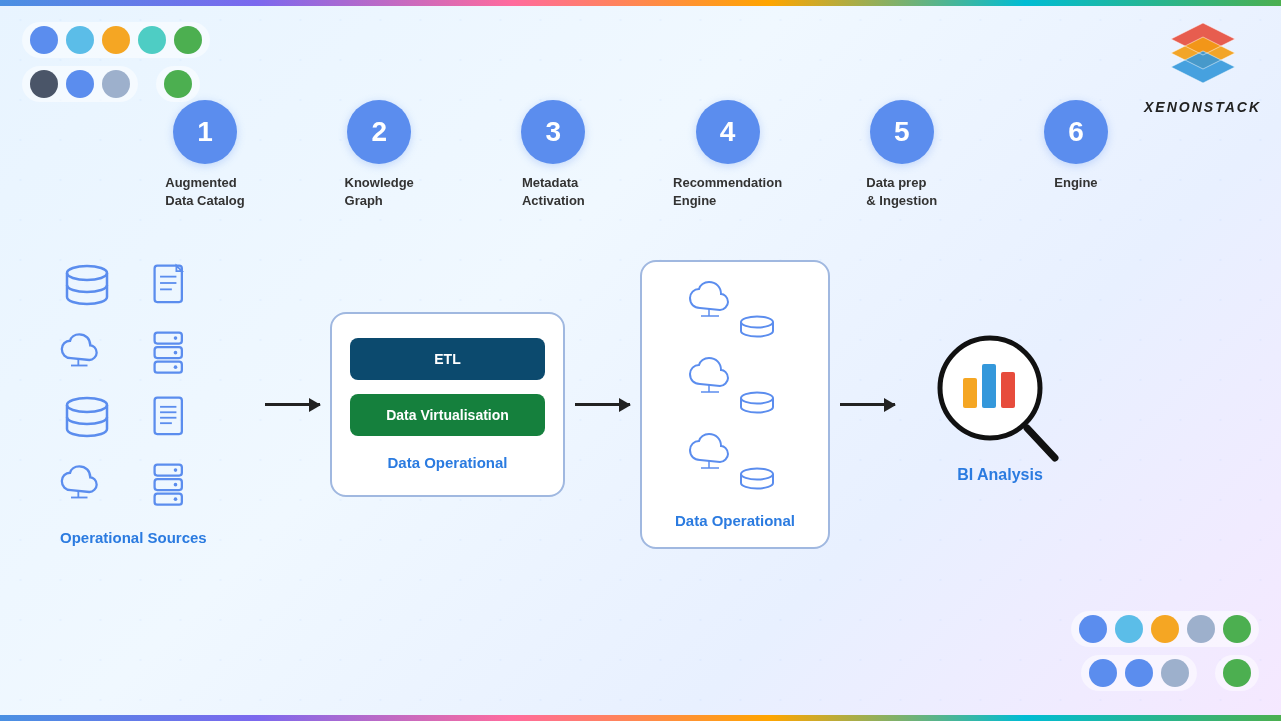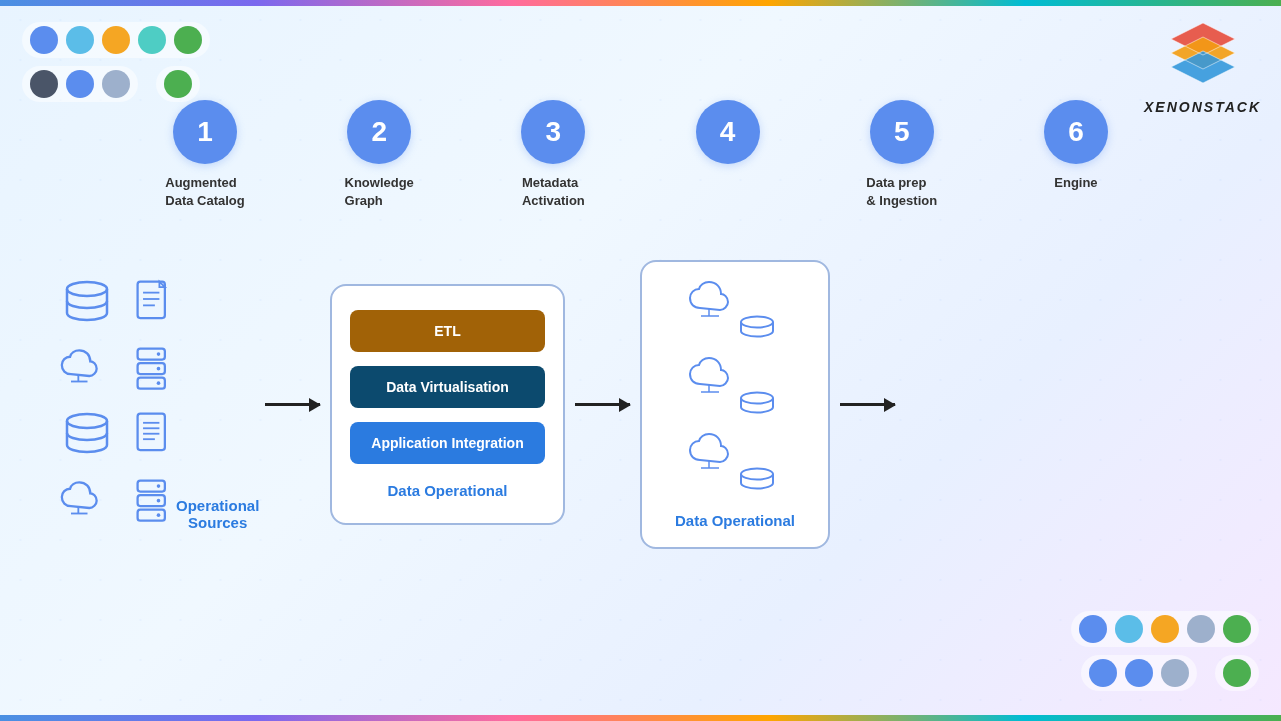--- a/index.html
+++ b/index.html
@@ -198,40 +198,41 @@
     <div class="step-circle">
       <span>3</span>
     </div>
     <span class="step-label">Metadata<br>Activation</span>
   </div>
 
   <div class="step-item">
     <div class="step-circle">
       <span>4</span>
     </div>
+    <span class="step-label">Recommendation<br>Engine</span>
   </div>
 
   <div class="step-item">
     <div class="step-circle">
       <span>5</span>
     </div>
     <span class="step-label">Data prep<br>&amp; Ingestion</span>
   </div>
 
   <div class="step-item">
     <div class="step-circle">
       <span>6</span>
     </div>
     <span class="step-label">Engine</span>
   </div>
 </div>
 
 <div style="position:absolute; top:260px; left:60px; right:40px; display:flex; align-items:center; gap:10px;">
 
-  <div style="display:flex;align-items:flex-end;width:195px;">
+  <div style="display:flex;flex-direction:column;align-items:flex-start;width:195px;">
     <div style="display:grid;grid-template-columns:1fr 1fr;gap:12px 16px;width:160px;">
 
       <div>
         <svg width="55" height="50" viewBox="0 0 55 50" fill="none">
           <ellipse cx="27" cy="10" rx="20" ry="7" stroke="#5b8dee" stroke-width="2.5" fill="none"></ellipse>
           <path d="M7 10 v12 c0 3.9 9 7 20 7 s20-3.1 20-7 V10" stroke="#5b8dee" stroke-width="2.5" fill="none"></path>
           <path d="M7 22 v12 c0 3.9 9 7 20 7 s20-3.1 20-7 V22" stroke="#5b8dee" stroke-width="2.5" fill="none"></path>
         </svg>
       </div>
       <div>
@@ -300,23 +301,22 @@
     <div style="color:#2b7be0;font-size:15px;font-weight:700;margin-top:14px;text-align:center;">Operational Sources</div>
   </div>
 
   <div style="display:flex;align-items:center;flex-shrink:0;">
     <div style="height:3px;background:#222;width:55px;position:relative;">
       <div style="position:absolute;right:-1px;top:50%;transform:translateY(-50%);border-left:12px solid #222;border-top:7px solid transparent;border-bottom:7px solid transparent;"></div>
     </div>
   </div>
 
   <div style="border:2px solid #a0b8e0;border-radius:16px;background:white;width:235px;padding:24px 18px;display:flex;flex-direction:column;gap:14px;align-items:center;flex-shrink:0;">
-    <div style="width:195px;padding:13px 10px;background:#a16207;color:white;border-radius:8px;text-align:center;font-size:14px;font-weight:600;">ETL</div>
-    <div style="width:195px;padding:13px 10px;background:#0c4a6e;color:white;border-radius:8px;text-align:center;font-size:14px;font-weight:600;">Data Virtualisation</div>
-    <div style="width:195px;padding:13px 10px;background:#2b7be0;color:white;border-radius:8px;text-align:center;font-size:14px;font-weight:600;">Application Integration</div>
+    <div style="width:195px;padding:13px 10px;background:#0c4a6e;color:white;border-radius:8px;text-align:center;font-size:14px;font-weight:600;">ETL</div>
+    <div style="width:195px;padding:13px 10px;background:#15803d;color:white;border-radius:8px;text-align:center;font-size:14px;font-weight:600;">Data Virtualisation</div>
     <div style="color:#2b7be0;font-size:15px;font-weight:700;margin-top:4px;">Data Operational</div>
   </div>
 
   <div style="display:flex;align-items:center;flex-shrink:0;">
     <div style="height:3px;background:#222;width:55px;position:relative;">
       <div style="position:absolute;right:-1px;top:50%;transform:translateY(-50%);border-left:12px solid #222;border-top:7px solid transparent;border-bottom:7px solid transparent;"></div>
     </div>
   </div>
 
   <div style="border:2px solid #a0b8e0;border-radius:16px;background:white;width:190px;padding:18px 14px;display:flex;flex-direction:column;gap:16px;align-items:center;flex-shrink:0;">
@@ -346,20 +346,36 @@
     </svg>
     <div style="color:#2b7be0;font-size:15px;font-weight:700;margin-top:4px;">Data Operational</div>
   </div>
 
   <div style="display:flex;align-items:center;flex-shrink:0;">
     <div style="height:3px;background:#222;width:55px;position:relative;">
       <div style="position:absolute;right:-1px;top:50%;transform:translateY(-50%);border-left:12px solid #222;border-top:7px solid transparent;border-bottom:7px solid transparent;"></div>
     </div>
   </div>
 
+  <div style="display:flex;flex-direction:column;align-items:center;width:190px;">
+    <div style="position:relative;width:150px;height:140px;">
+      
+      <svg width="150" height="140" viewBox="0 0 150 140" fill="none">
+
+        <circle cx="65" cy="62" r="50" stroke="#111" stroke-width="5" fill="white"></circle>
+
+        <rect x="38" y="52" width="14" height="30" fill="#f5a623" rx="2"></rect>
+        <rect x="57" y="38" width="14" height="44" fill="#3498db" rx="2"></rect>
+        <rect x="76" y="46" width="14" height="36" fill="#e74c3c" rx="2"></rect>
+
+        <line x1="102" y1="102" x2="130" y2="132" stroke="#111" stroke-width="7" stroke-linecap="round"></line>
+      </svg>
+    </div>
+    <div style="color:#2b7be0;font-size:16px;font-weight:700;">BI Analysis</div>
+  </div>
 
 </div>
 
 <div class="deco-bottom-right">
   <div class="pill-row" style="justify-content:flex-end;">
     <div class="pill-container">
       <div class="pill-dot" style="background:#5b8dee;"></div>
       <div class="pill-dot" style="background:#5bbde8;"></div>
       <div class="pill-dot" style="background:#f5a623;"></div>
       <div class="pill-dot" style="background:#9db0cc;"></div>

